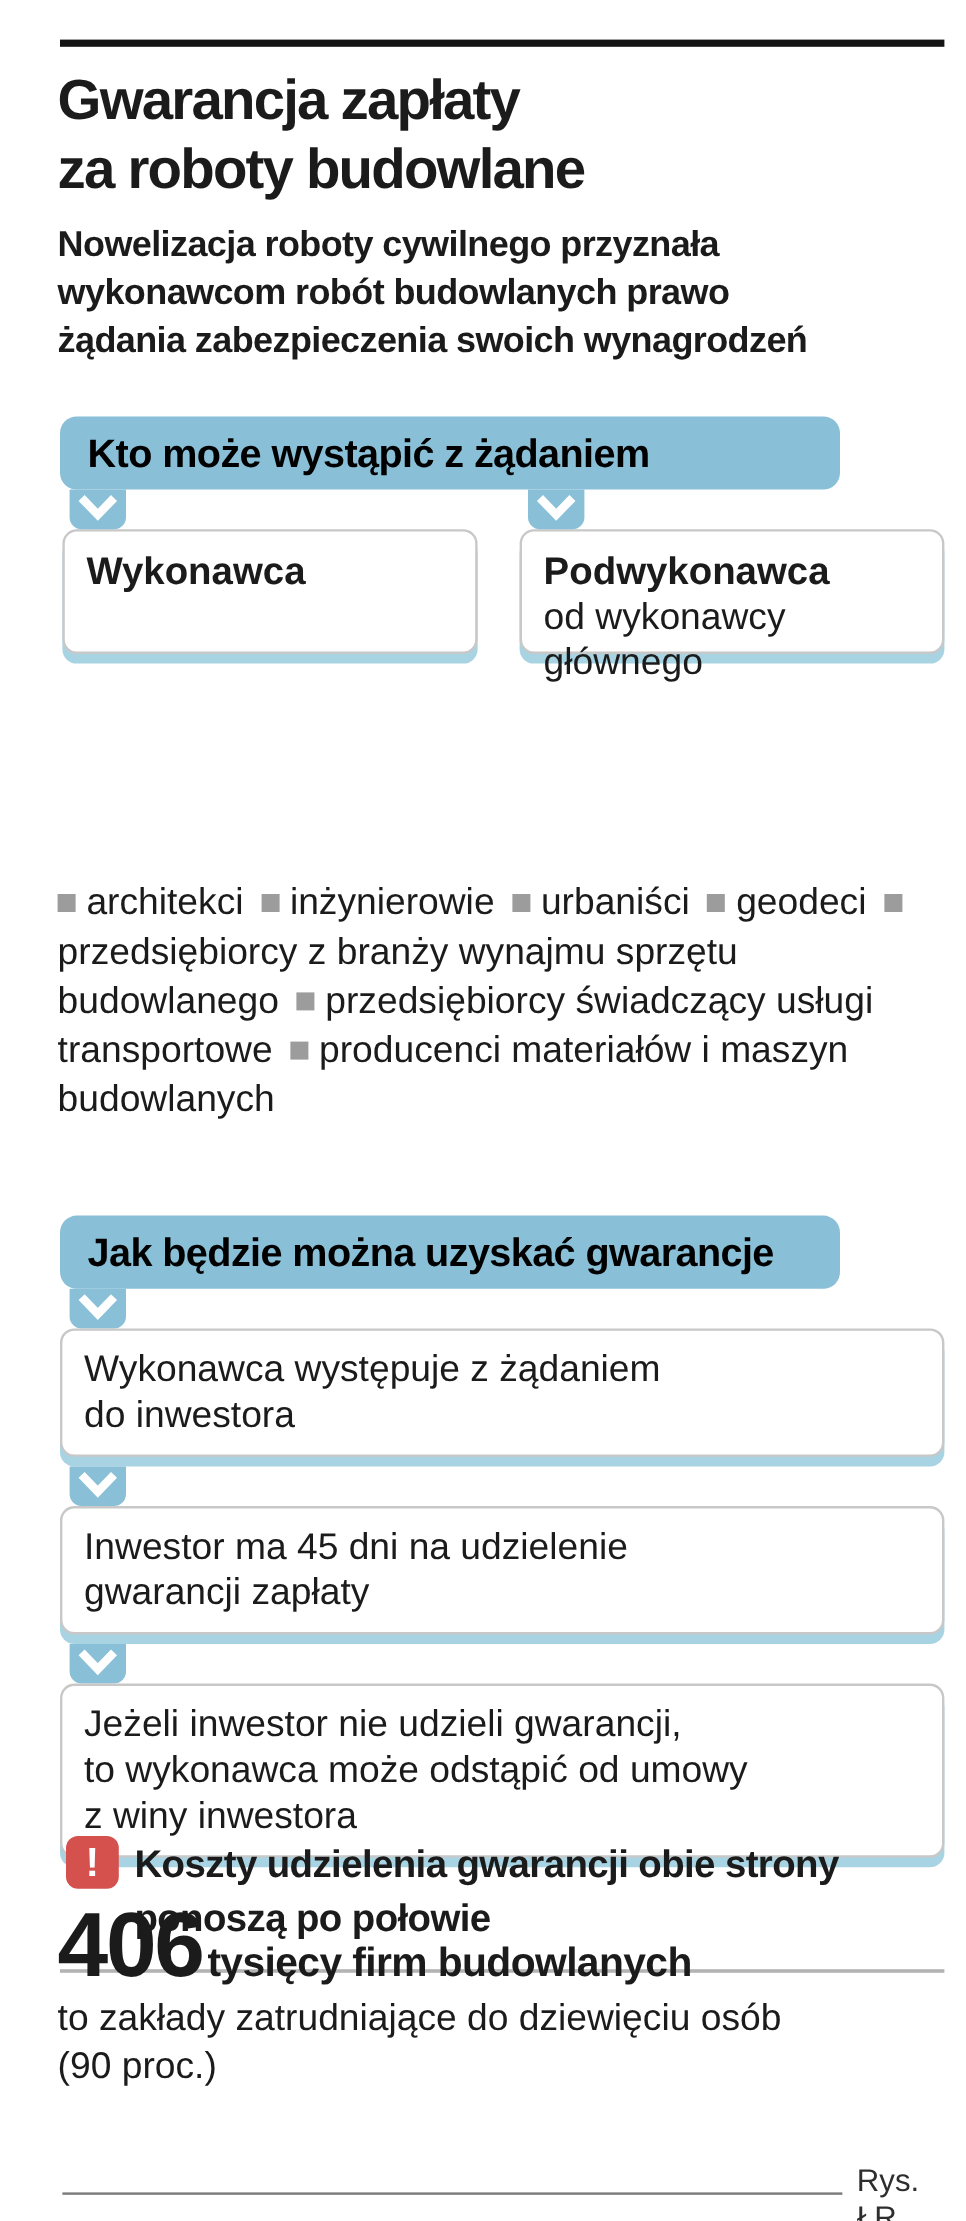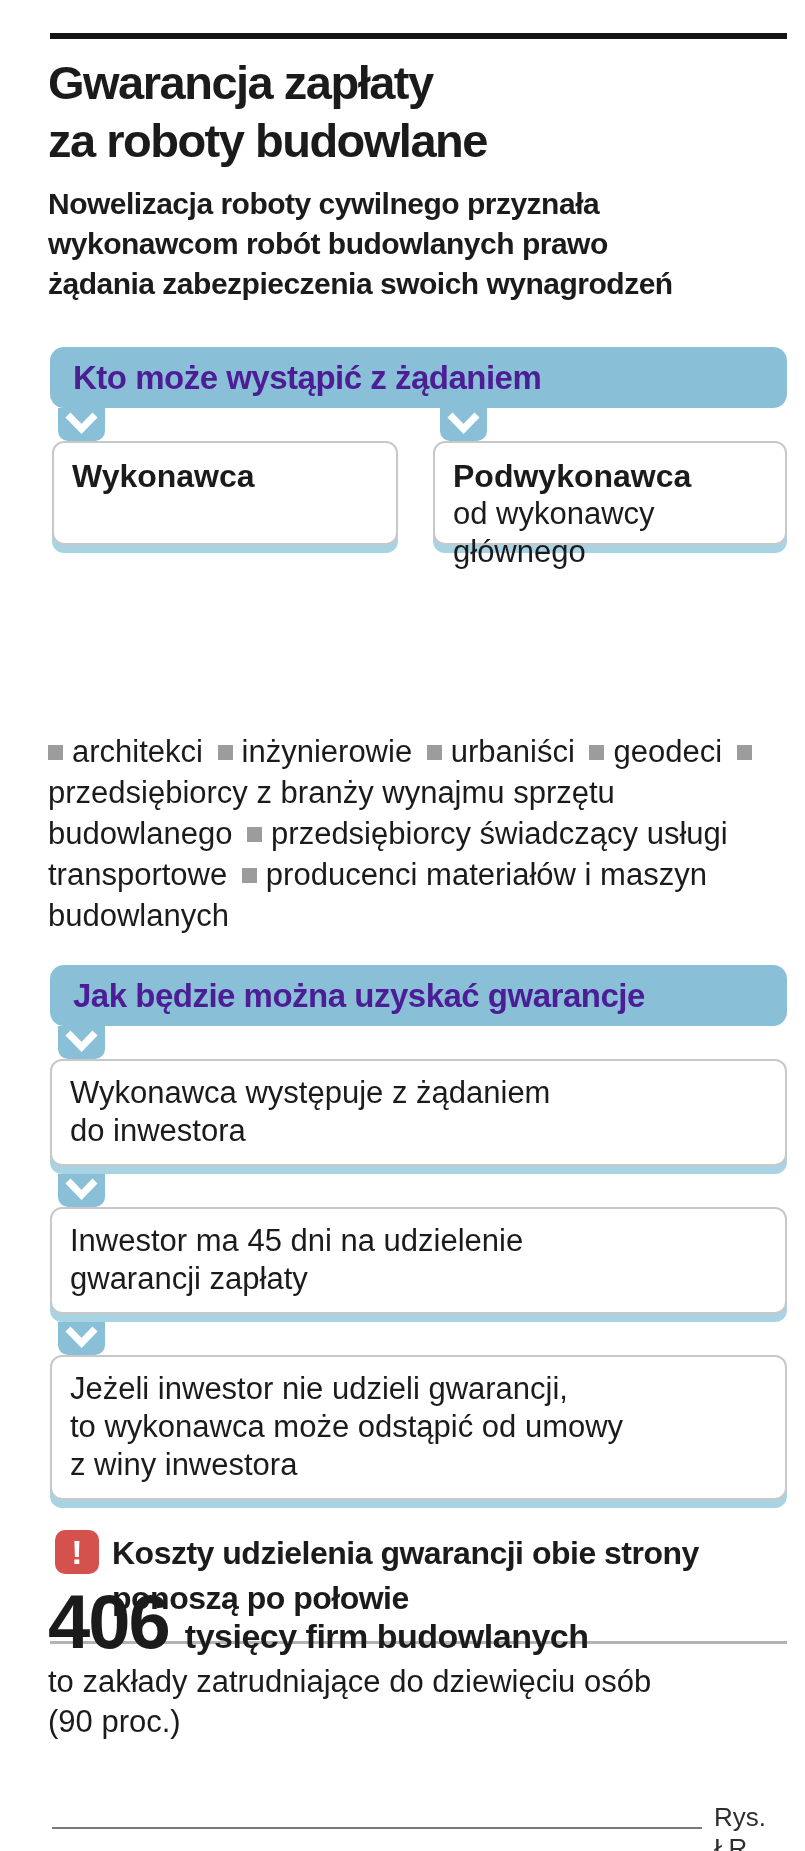--- a/index.html
+++ b/index.html
@@ -10,22 +10,22 @@
     border-radius:11px;
   }
   .abs{position:absolute;}
   
   .top-rule{left:50px;top:33px;width:737px;height:6px;background:#141414;}
   .main-title{left:48px;top:54px;font-size:47px;line-height:58px;font-weight:bold;
     letter-spacing:-1.5px;white-space:pre-line;}
   .intro{left:48px;top:184px;width:745px;font-size:30px;line-height:40px;
     font-weight:bold;letter-spacing:-0.5px;white-space:pre-line;}
   
-  .bar{width:737px;height:61px;background:#89c0d7;border-radius:14px;
-    color:#4c1d95;font-weight:bold;font-size:33px;line-height:61px;
+  .bar{width:650px;height:61px;background:#89c0d7;border-radius:14px;
+    color:#000000;font-weight:bold;font-size:33px;line-height:61px;
     padding-left:23px;box-sizing:border-box;letter-spacing:-0.5px;
     white-space:nowrap;overflow:hidden;}
   .tab{width:47px;height:33px;background:#89c0d7;border-radius:0 0 10px 10px;
     display:flex;align-items:center;justify-content:center;}
   .tab svg{display:block;}
   
   .wbox{background:#fff;border:2px solid #c8c8c8;border-radius:12px;
     box-shadow:0 8px 0 0 #a8d3e2;box-sizing:border-box;
     font-size:31px;line-height:38px;}
   
@@ -39,37 +39,37 @@
   .who-box.first{width:346px;margin-left:2px;}
   .who-box.second{width:354px;margin-left:35px;}
   
   .ex-heading{left:48px;top:638px;font-size:33px;line-height:43px;font-weight:bold;
     letter-spacing:-0.5px;white-space:pre-line;}
   .ex-list{left:48px;top:731px;width:720px;font-size:31px;line-height:41px;}
   .sq{display:inline-block;width:15px;height:15px;background:#9c9c9c;
     margin-right:9px;transform:translateY(-2px);}
   .ex-item{margin-right:6px;}
   
-  .how{left:50px;top:965px;width:737px;}
+  .how{left:50px;top:1013px;width:737px;}
   .how .tab{margin-left:8px;}
   .flow-box{width:737px;padding:13px 18px 14px;white-space:pre-line;}
   .flow-box + .tab{margin-top:8px;}
   
   .note{left:50px;top:1530px;width:740px;}
   .note-icon{position:absolute;left:5px;top:0;width:44px;height:44px;
     background:#d5514e;border-radius:10px;color:#fff;font-weight:bold;
     font-size:34px;line-height:44px;text-align:center;}
   .note-text{position:absolute;left:62px;top:1px;font-size:32px;line-height:45px;
     font-weight:bold;letter-spacing:-0.5px;white-space:pre-line;}
   
   .divider{left:50px;top:1641px;width:737px;height:3px;background:#b3b3b3;}
   .stat{left:48px;top:1588px;width:740px;}
   .stat-row{display:flex;align-items:baseline;}
   .stat-number{font-size:76px;line-height:68px;font-weight:bold;letter-spacing:-2px;}
-  .stat-label{font-size:34px;font-weight:bold;margin-left:16px;letter-spacing:-0.5px;}
+  .stat-label{font-size:34px;font-weight:bold;margin-left:4px;letter-spacing:-0.5px;}
   .stat-desc{margin-top:6px;font-size:31px;line-height:40px;white-space:pre-line;}
   
   .credit-line{left:52px;top:1827px;width:650px;height:2px;background:#7a7a7a;}
   .credit-text{left:714px;top:1802px;font-size:26px;color:#2e2e2e;}
 </style>
 </head>
 <body>
 
 <div class="canvas">
 

